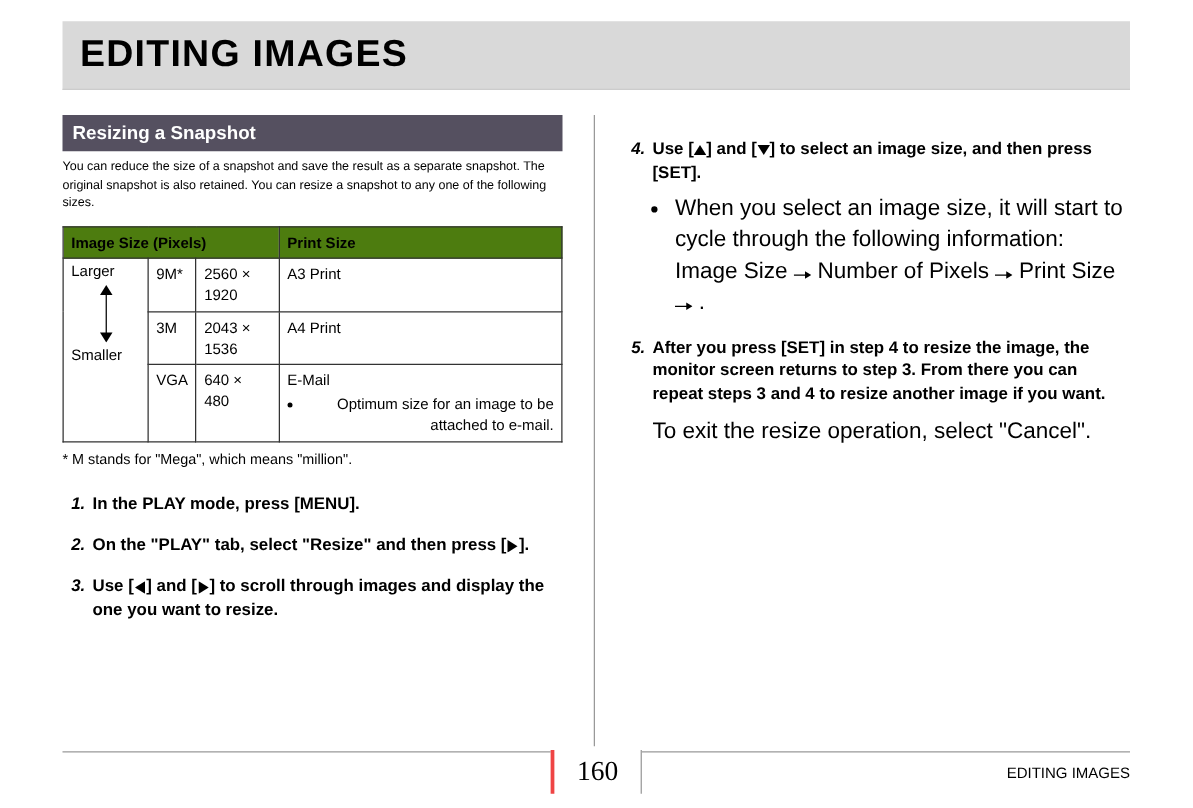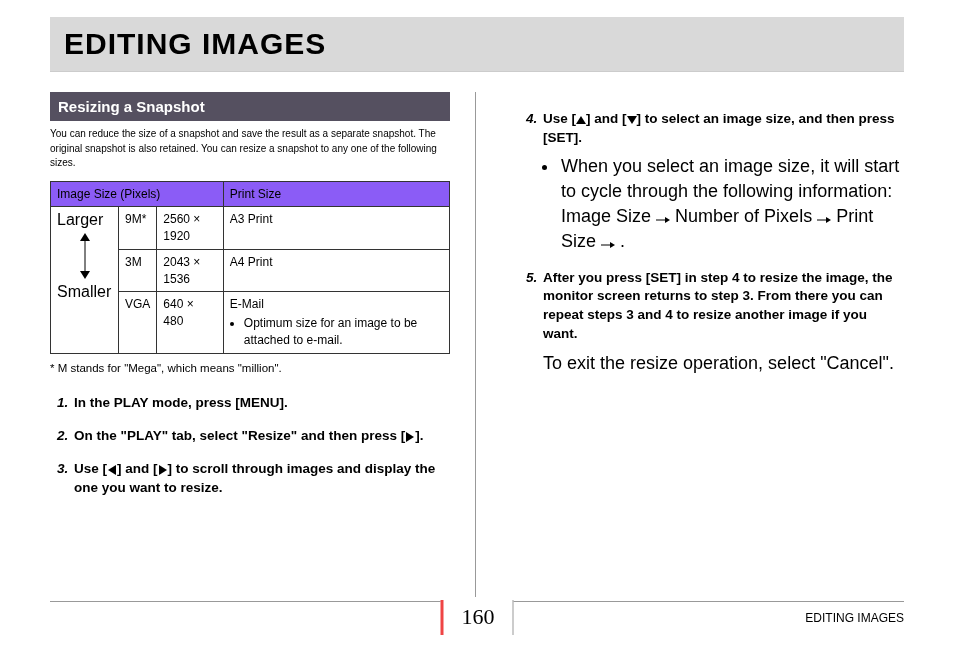--- a/index.html
+++ b/index.html
@@ -25,21 +25,21 @@
     border-bottom: 1px solid #ccc;
   }
   .title-bar h1 {
     margin: 0;
     font-size: 30px;
     font-weight: bold;
     letter-spacing: 1px;
   }
   .columns {
     display: flex;
-    gap: 43px;
+    gap: 22px;
   }
   .col-left {
     width: 400px;
     border-right: 1px solid #999;
     padding-right: 25px;
     height: 505px;
   }
   .col-right {
     flex: 1;
   }
@@ -61,26 +61,26 @@
     margin-top: 10px;
     width: 100%;
   }
   table.size-table th, table.size-table td {
     border: 1px solid #333;
     padding: 4px 6px;
     text-align: left;
     vertical-align: top;
   }
   table.size-table th {
-    background: #8b5cf6;
-    font-weight: normal;
+    background: #4d7c0f;
+    font-weight: bold;
   }
   .arrow-cell {
     text-align: center;
-    font-size: 16px;
+    font-size: 12px;
     line-height: 1.1;
     width: 55px;
   }
   .arrow-svg {
     display: block;
     margin: 4px auto;
   }
   .note {
     font-size: 11.5px;
     margin-top: 6px;
@@ -141,20 +141,21 @@
     background:#fff;
   }
   .bullet-block{
     font-weight:normal;
     font-style:normal;
     font-size:12px;
   }
   .bullet-block ul{
     margin:2px 0 0 0;
     padding-left:14px;
+    text-align:right;
   }
 </style>
 </head>
 <body>
 
 <div class="page">
 
   <div class="title-bar">
     <h1>EDITING IMAGES</h1>
   </div>

